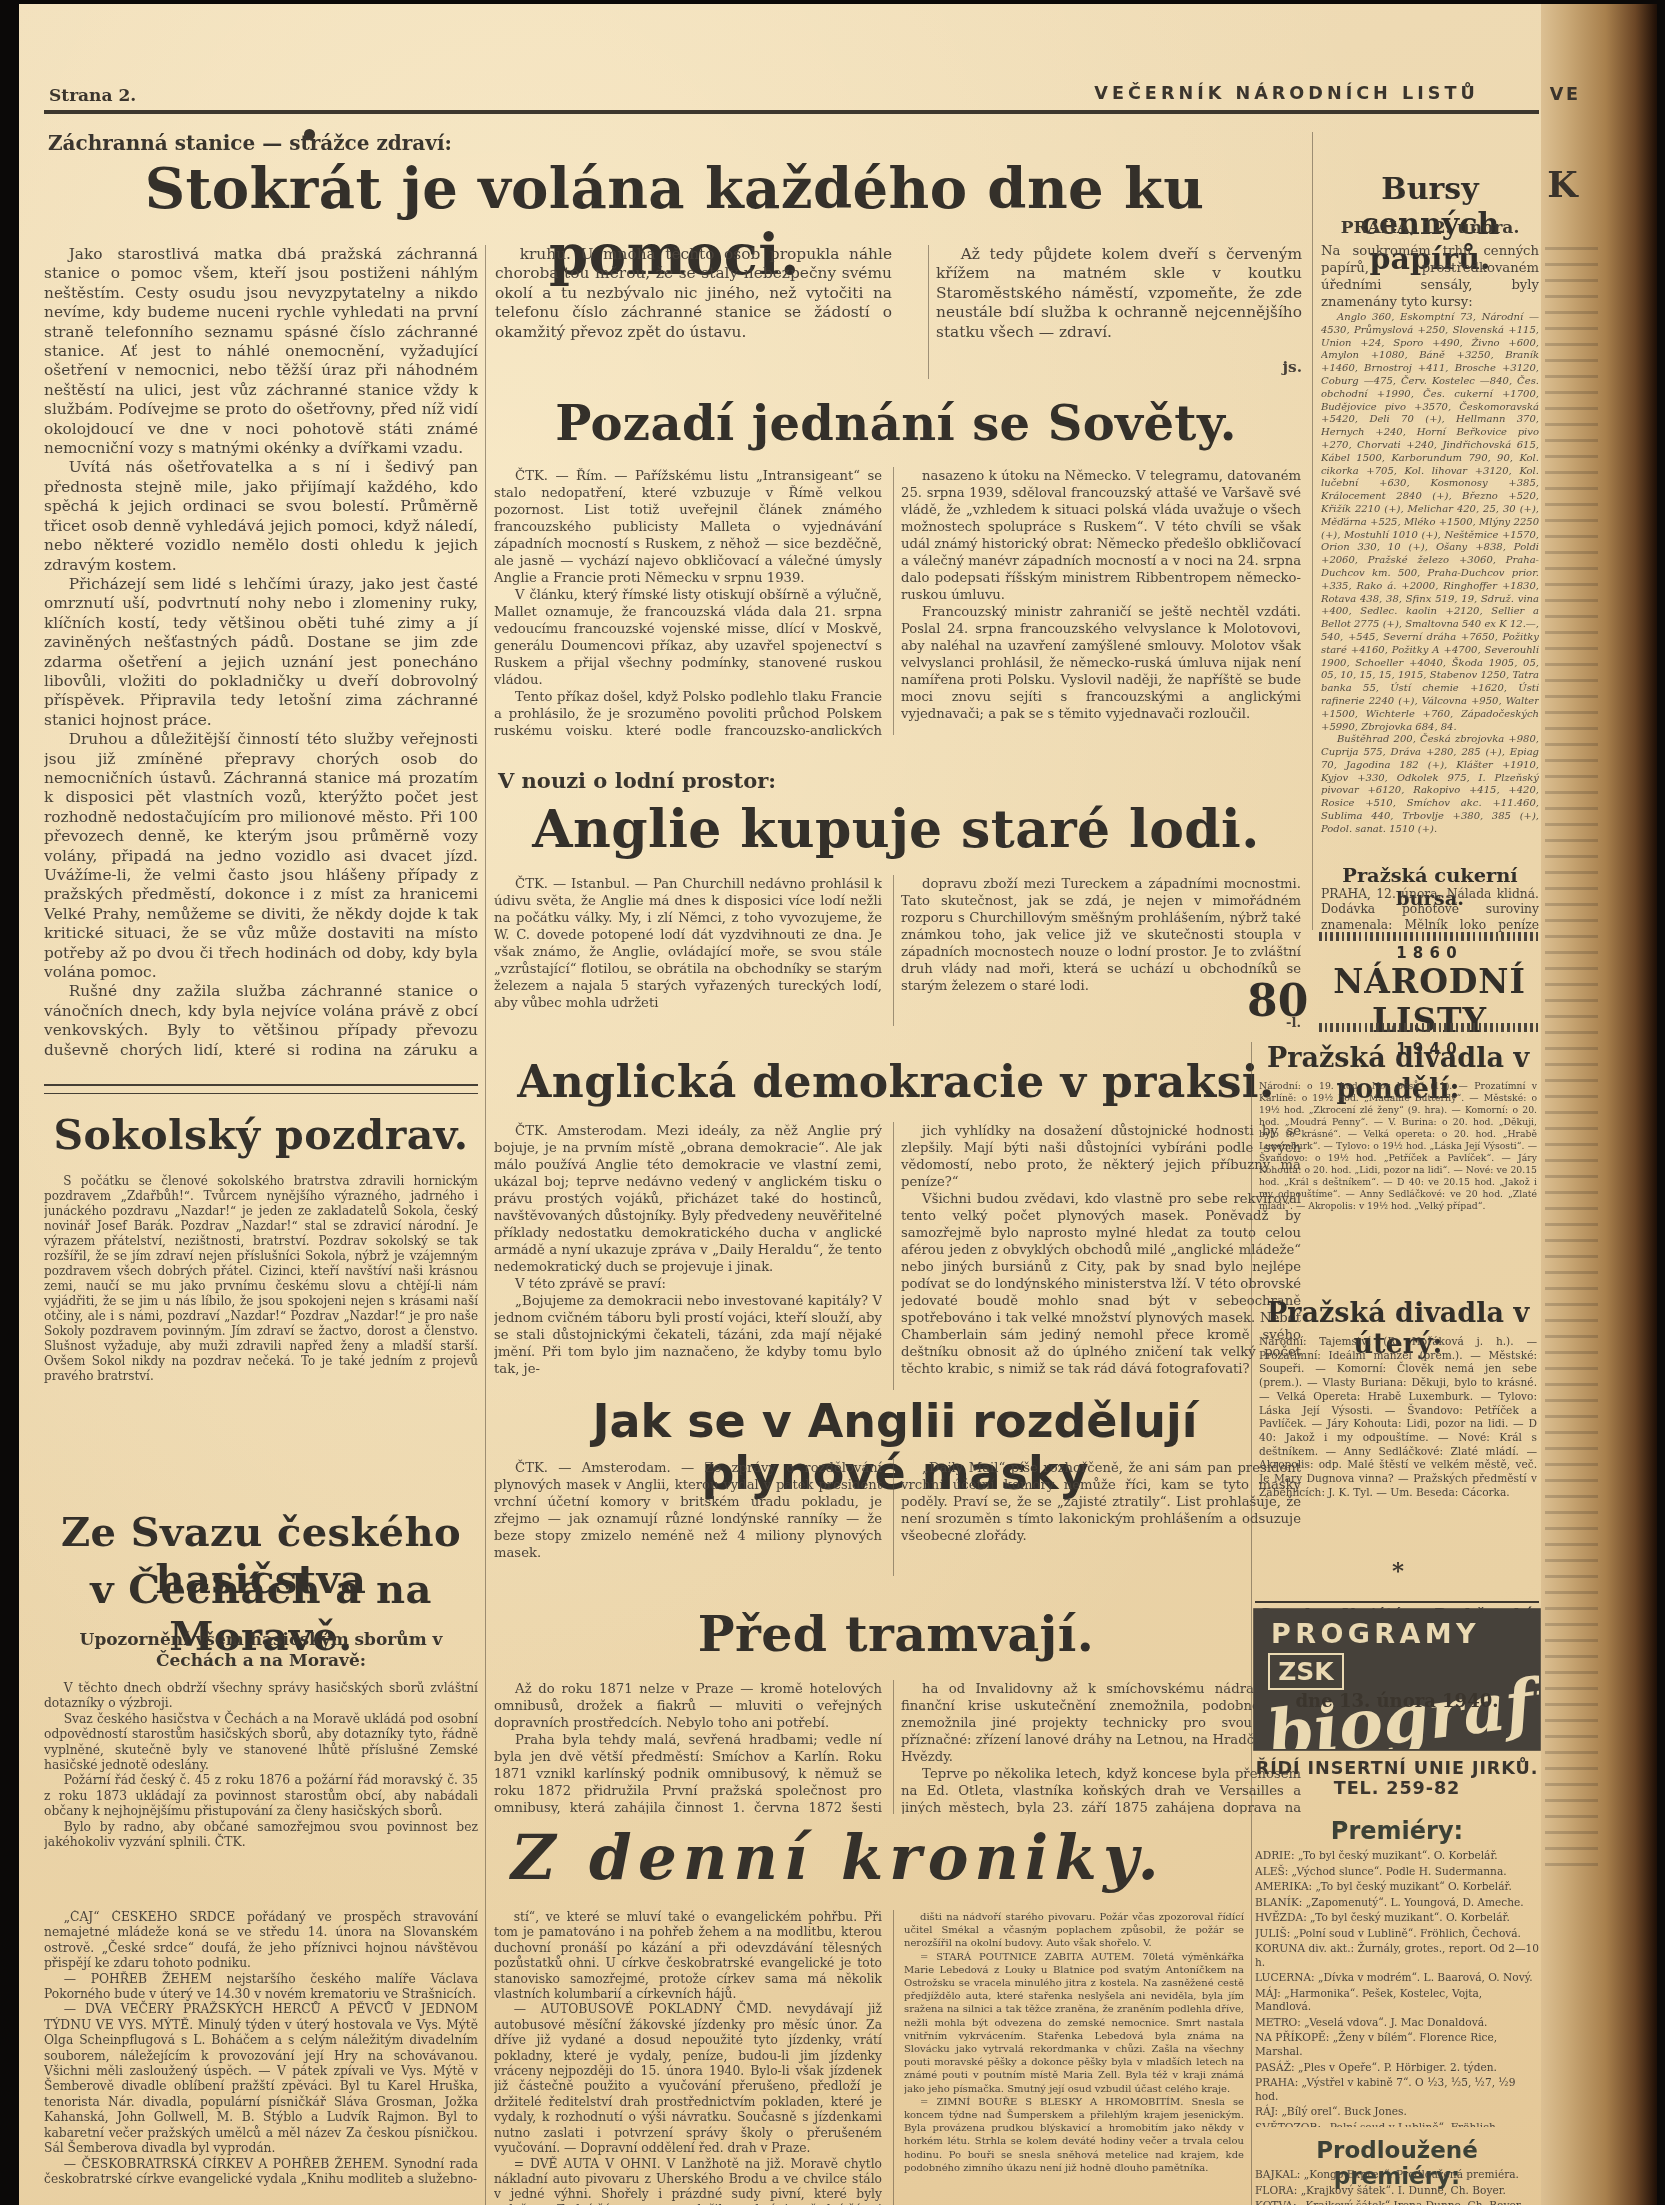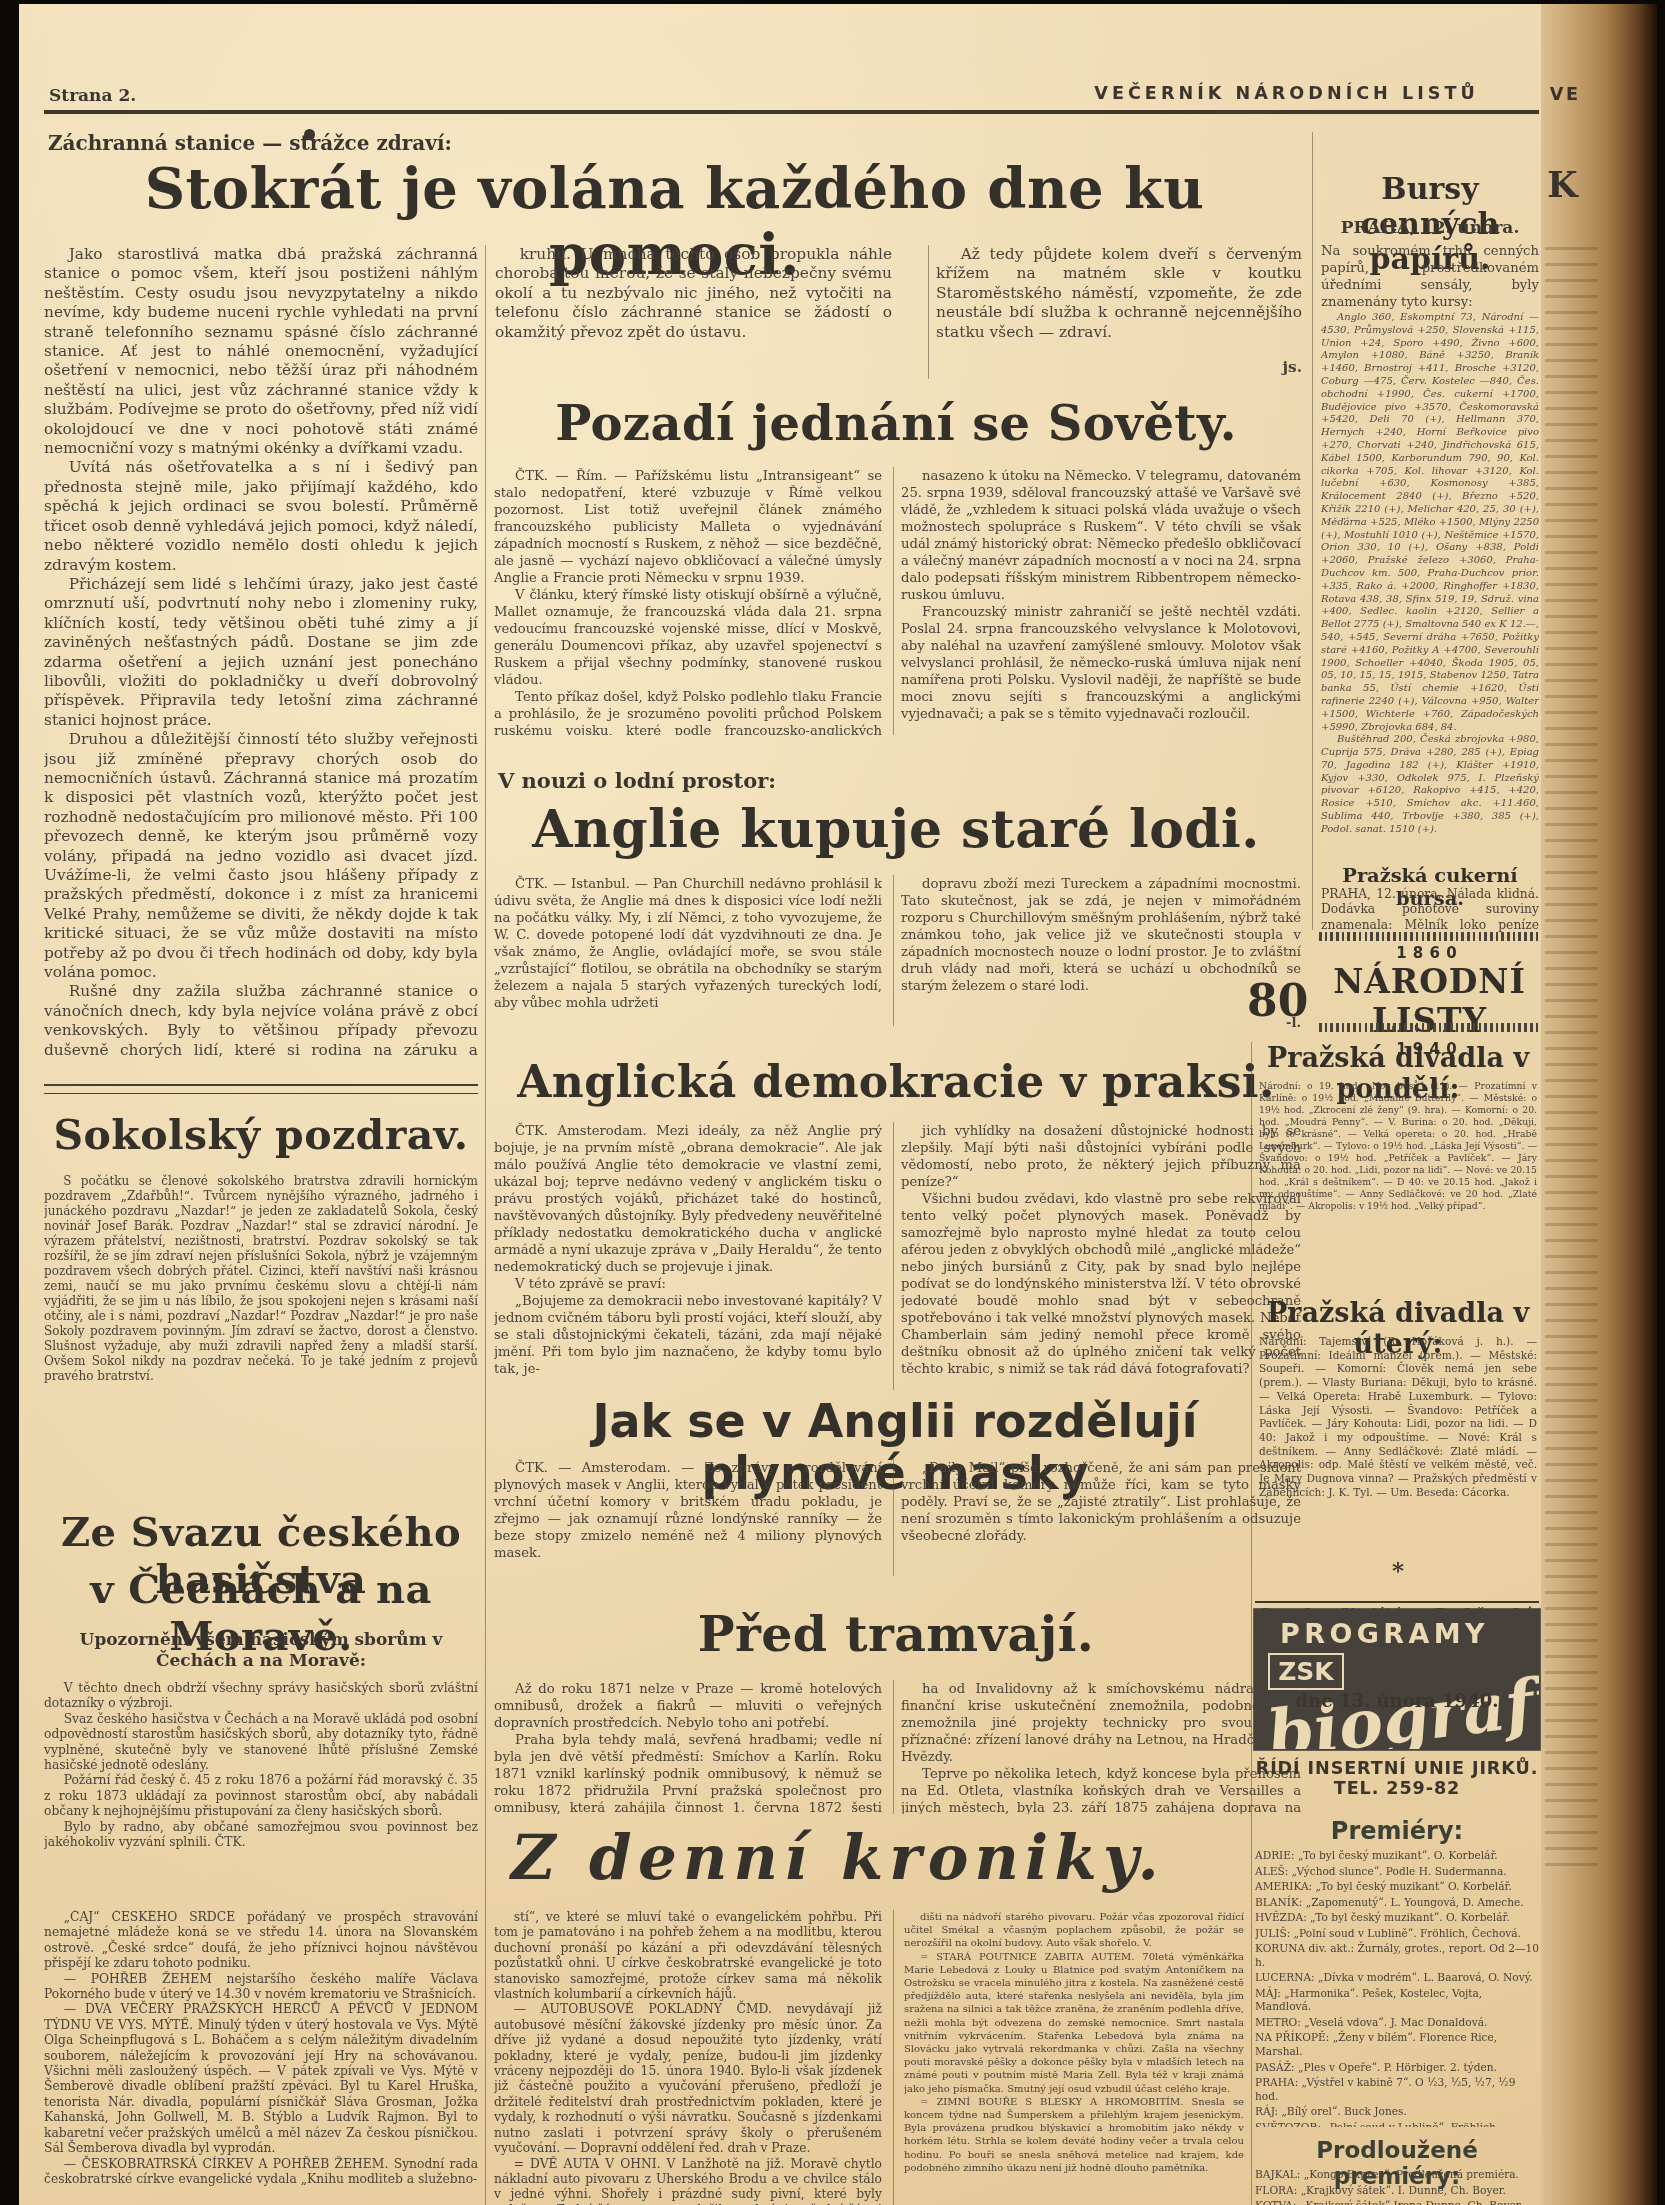--- a/index.html
+++ b/index.html
@@ -35,21 +35,21 @@
   .rc-title{font-weight:700;color:#332f29;text-align:center;}
   .dateline{font-weight:700;text-align:center;color:#403a31;}
   
   .banner{text-align:center;color:#332f29;}
   .banner .yr{font-family:"DejaVu Sans","Liberation Sans",sans-serif;font-weight:700;font-size:15px;letter-spacing:6.2px;}
   .banner .row{display:flex;align-items:center;justify-content:center;gap:25px;}
   .banner .eighty{font-size:44px;font-weight:700;line-height:40px;}
   .banner .nl{font-size:33px;font-weight:700;letter-spacing:0.9px;}
   
   .adbox{background:#46413a;box-shadow:0 0 0 1.8px #46413a;color:#ead9b2;overflow:hidden;}
-  .adbox .l1{font-family:"DejaVu Sans","Liberation Sans",sans-serif;font-weight:700;font-size:27px;letter-spacing:4.4px;margin:8px 0 0 25px;}
+  .adbox .l1{font-family:"DejaVu Sans","Liberation Sans",sans-serif;font-weight:700;font-size:27px;letter-spacing:4.4px;margin:8px 0 0 16px;}
   .adbox .zsk{display:inline-block;border:2.6px solid #ead9b2;font-family:"DejaVu Sans","Liberation Sans",sans-serif;font-weight:700;font-size:25px;padding:1.8px 8px;margin:4.4px 0 0 13.2px;vertical-align:middle;}
   .adbox .scriptw{display:inline-block;font-style:italic;font-weight:700;font-size:66px;line-height:53px;transform:rotate(-7deg);margin-left:11.5px;vertical-align:middle;}
   .sans-h{font-family:"DejaVu Sans","Liberation Sans",sans-serif;font-weight:700;color:#3c4136;text-align:center;}
   .cinema-list p{margin:0 0 1.8px 0;text-indent:0;}
   
   .fold{left:1541px;top:0;width:124px;height:2447px;
     background:linear-gradient(90deg,#dcc093 0%,#cbaa78 20%,#a8804d 52%,#6b4626 76%,#241309 92%,#0a0604 100%);}
   .fold-text{position:absolute;color:#3a332b;font-weight:700;}
   .fold-lines{position:absolute;left:3.5px;top:247px;width:53px;height:1632px;opacity:.5;
     background:repeating-linear-gradient(180deg,rgba(58,48,38,.45) 0 3.1px,rgba(0,0,0,0) 3.1px 16px);}

